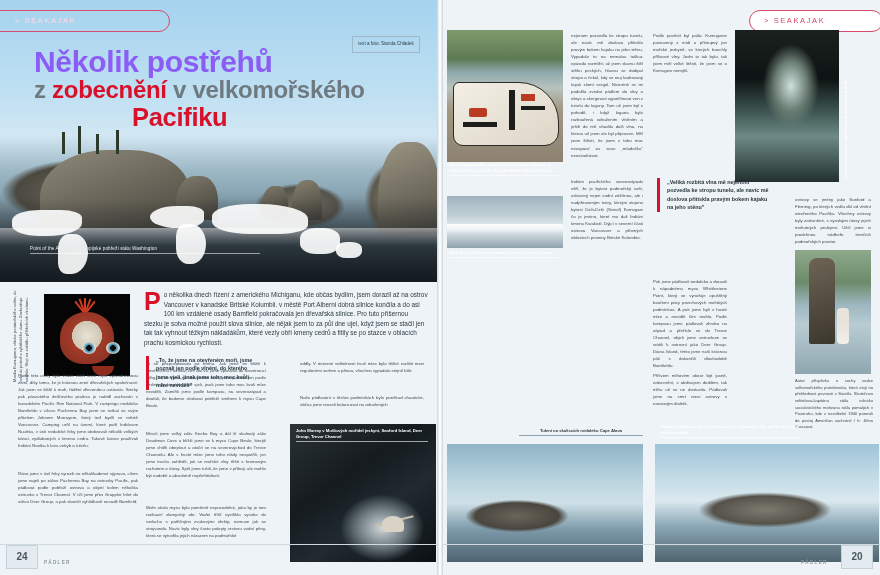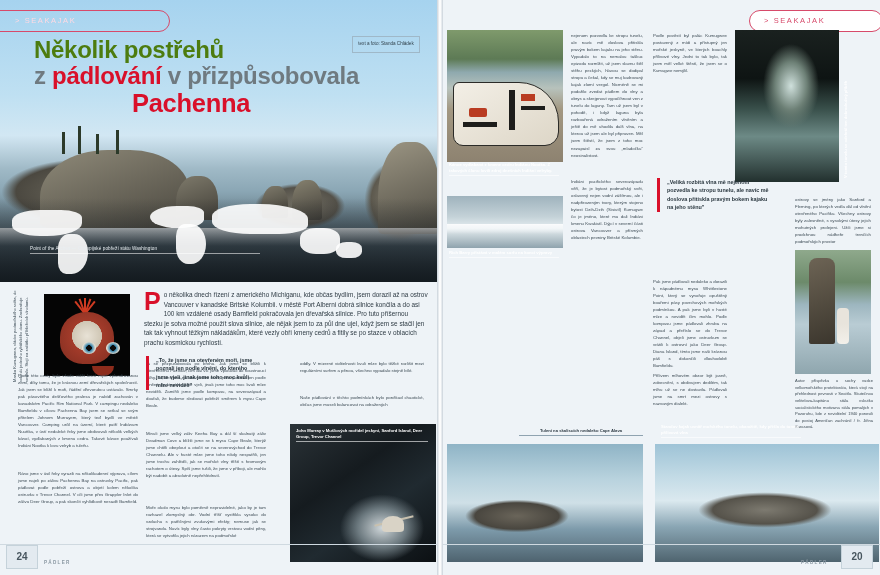--- a/index.html
+++ b/index.html
@@ -47,21 +47,21 @@
     border:1px solid #d74a6a;border-radius:11px;
     font-size:7.5px;letter-spacing:1.6px;color:#fff;
     padding:0 14px;white-space:nowrap;
   }
   .tab-left{left:-26px;width:140px;padding-left:40px;color:#ffd9e2;}
   .tab-right{left:762px;width:104px;color:#d74a6a;background:#fff;}
 
   
   .headline{position:absolute;left:34px;top:38px;width:390px;}
   .hl-line{font-weight:bold;line-height:1.04;letter-spacing:-.3px;}
-  .hl1{font-size:24px;color:#4d7c0f;}
+  .hl1{font-size:30px;color:#8b5cf6;margin-top:8px;}
   .hl2{font-size:24px;color:#6f7a80;margin-top:1px;}
   .hl2 .red{color:#d9102a;}
   .hl3{font-size:25.5px;color:#d9102a;margin-top:1px;margin-left:98px;}
 
   
   .byline{
     position:absolute;left:352px;top:36px;width:60px;
     border:1px solid #9fb8c8;padding:4px 3px;
     font-size:4.6px;line-height:1.5;color:#33434d;text-align:center;
   }
@@ -222,22 +222,22 @@
       <div class="tree" style="left:78px;top:126px;height:28px;"></div>
       <div class="tree" style="left:96px;top:134px;height:20px;"></div>
       <div class="tree" style="left:116px;top:130px;height:24px;"></div>
       <div class="foam"></div>
     </div>
 
     <div class="tab tab-left">&gt; SEAKAJAK</div>
 
     <div class="headline">
       <div class="hl-line hl1">Několik postřehů</div>
-      <div class="hl-line hl2"><span>z </span><span class="red">pádlování</span><span> v přizpůsobovala</span></div>
-      <div class="hl-line hl3">Pachenna</div>
+      <div class="hl-line hl2"><span>z </span><span class="red">zobecnění</span><span> v velkomořského</span></div>
+      <div class="hl-line hl3">Pacifiku</div>
     </div>
 
     <div class="byline">text a foto: Standa Chládek</div>
 
     <div class="mapstrip">
       <div class="continent" style="left:12px;top:14px;width:70px;height:26px;border-radius:40% 30% 50% 40%;"></div>
       <div class="continent" style="left:58px;top:38px;width:30px;height:40px;border-radius:40% 50% 60% 30%;"></div>
       <div class="continent" style="left:150px;top:10px;width:54px;height:22px;border-radius:50% 30% 40% 50%;"></div>
       <div class="continent" style="left:176px;top:28px;width:30px;height:40px;border-radius:30% 50% 50% 40%;"></div>
       <div class="continent" style="left:212px;top:8px;width:96px;height:30px;border-radius:40% 50% 30% 40%;"></div>

